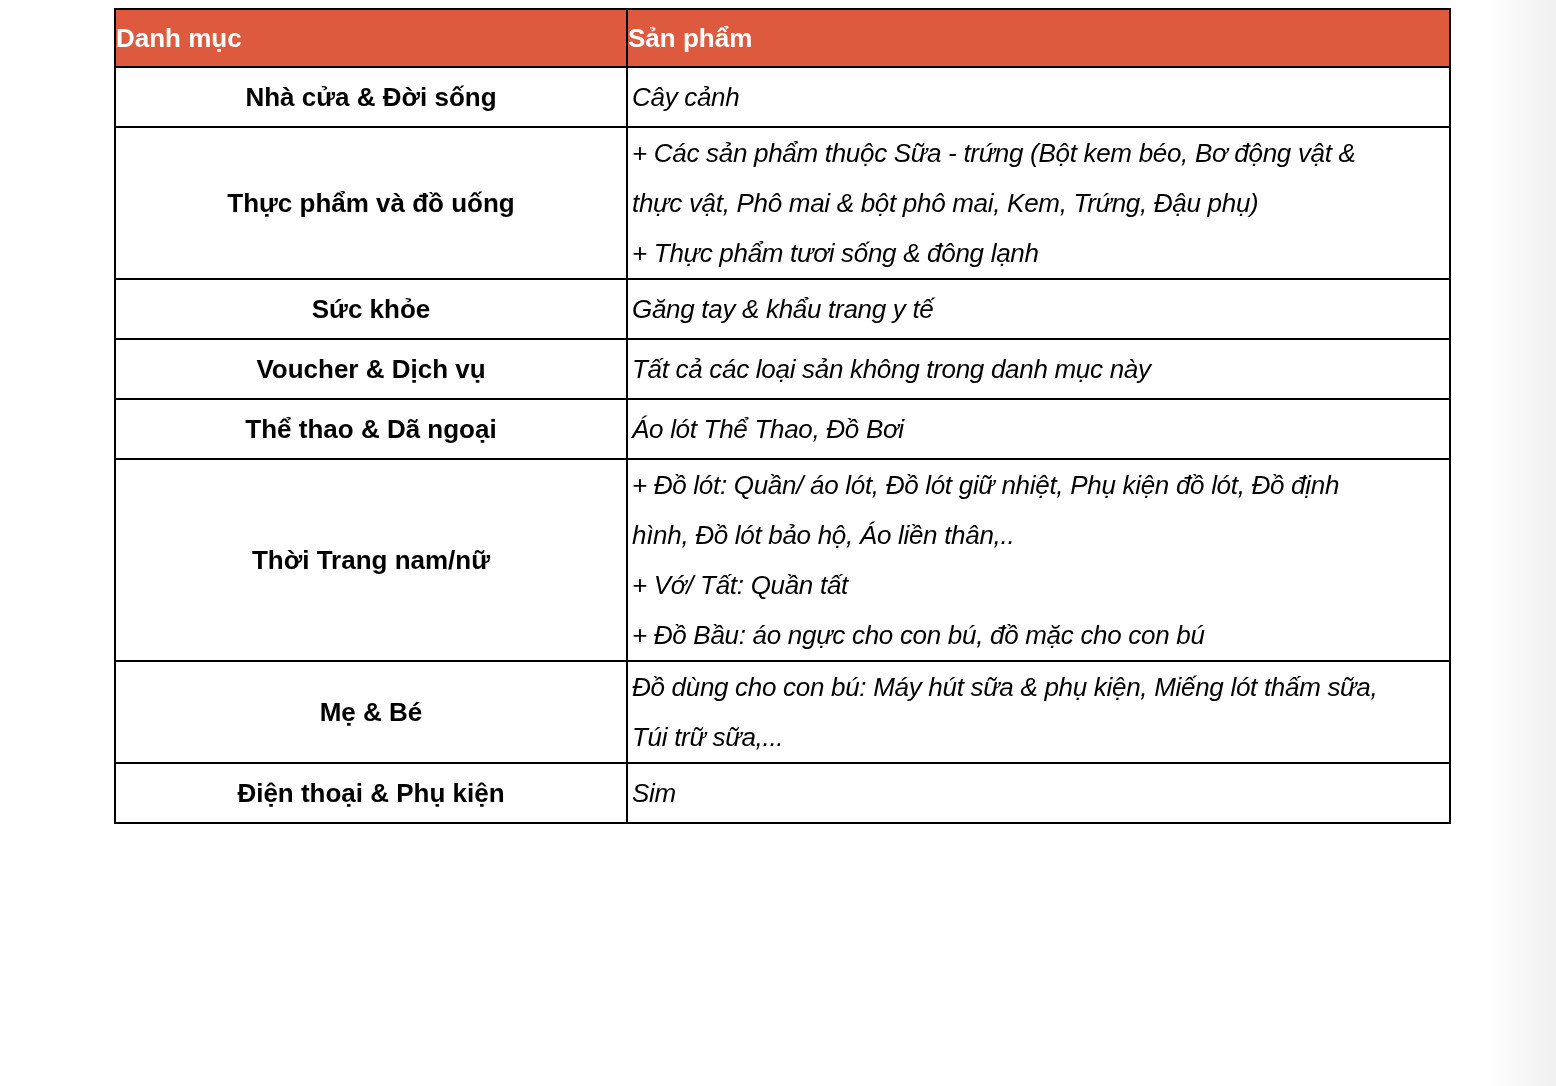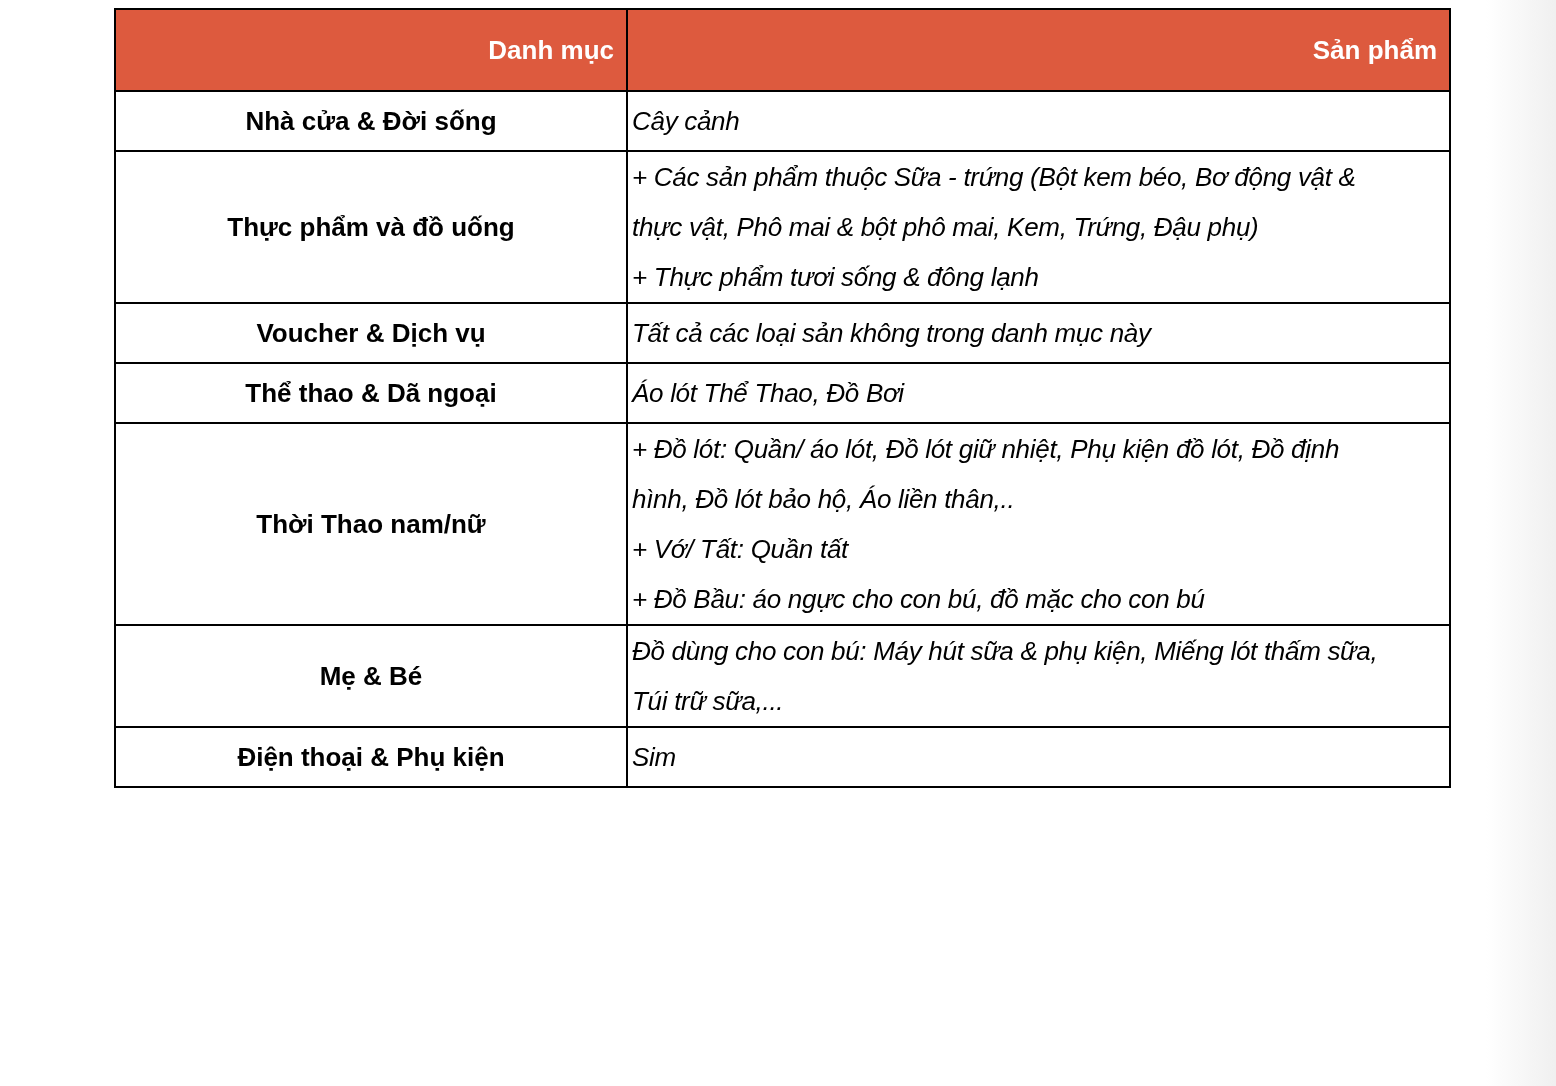--- a/index.html
+++ b/index.html
@@ -29,22 +29,22 @@
     .cat-table th, .cat-table td {
       border: 2px solid #000;
       color: #000;
     }
     .cat-table thead th {
       background: #dd5a3e;
       color: #ffffff;
       height: 56px;
       font-size: 26px;
       font-weight: bold;
-      text-align: right;
-      padding: 12px;
+      text-align: left;
+      padding: 0;
     }
     .cat-table col.c1 { width: 512px; }
     .cat-table col.c2 { width: 823px; }
     .cat-table td.cat {
       text-align: center;
       font-weight: bold;
       font-size: 26px;
       padding: 0 6px;
       vertical-align: middle;
     }
@@ -85,33 +85,39 @@
     </tr>
     <tr>
       <td class="cat">Thực phẩm và đồ uống</td>
       <td class="prod">
         <span class="line">+ Các sản phẩm thuộc Sữa - trứng (Bột kem béo, Bơ động vật &amp;</span>
         <span class="line">thực vật, Phô mai &amp; bột phô mai, Kem, Trứng, Đậu phụ)</span>
         <span class="line">+ Thực phẩm tươi sống &amp; đông lạnh</span>
       </td>
     </tr>
     <tr>
+      <td class="cat">Sức khỏe</td>
+      <td class="prod">
+        <span class="line">Găng tay &amp; khẩu trang y tế</span>
+      </td>
+    </tr>
+    <tr>
       <td class="cat">Voucher &amp; Dịch vụ</td>
       <td class="prod">
         <span class="line">Tất cả các loại sản không trong danh mục này</span>
       </td>
     </tr>
     <tr>
       <td class="cat">Thể thao &amp; Dã ngoại</td>
       <td class="prod">
         <span class="line">Áo lót Thể Thao, Đồ Bơi</span>
       </td>
     </tr>
     <tr>
-      <td class="cat">Thời Thao nam/nữ</td>
+      <td class="cat">Thời Trang nam/nữ</td>
       <td class="prod">
         <span class="line">+ Đồ lót: Quần/ áo lót, Đồ lót giữ nhiệt, Phụ kiện đồ lót, Đồ định</span>
         <span class="line">hình, Đồ lót bảo hộ, Áo liền thân,..</span>
         <span class="line">+ Vớ/ Tất: Quần tất</span>
         <span class="line">+ Đồ Bầu: áo ngực cho con bú, đồ mặc cho con bú</span>
       </td>
     </tr>
     <tr>
       <td class="cat">Mẹ &amp; Bé</td>
       <td class="prod">

